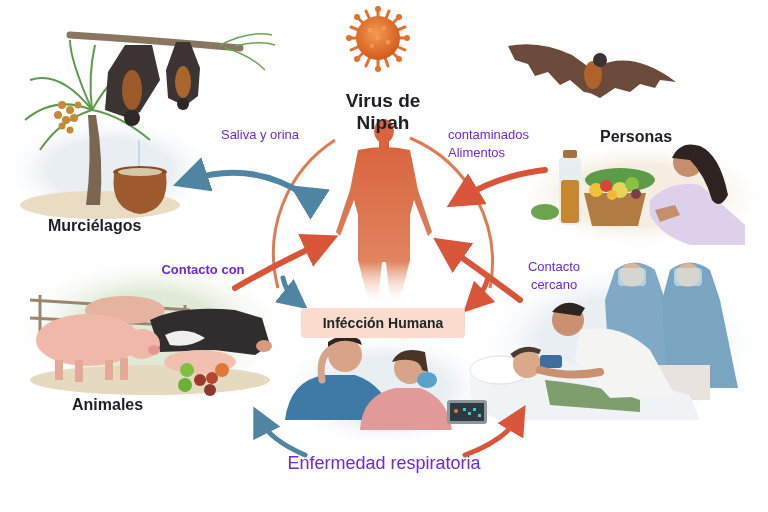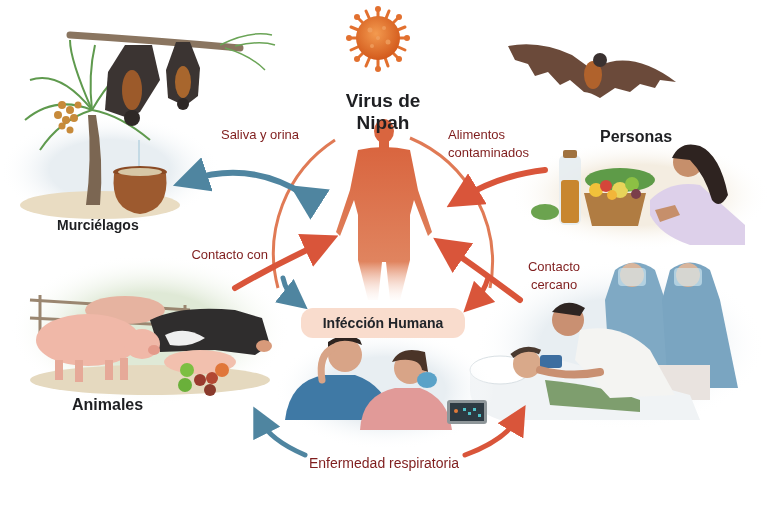--- a/index.html
+++ b/index.html
@@ -1,20 +1,20 @@
 <!DOCTYPE html>
 <html><head>
 <meta charset="utf-8">
 <style>
   html, body { margin:0; padding:0; }
   body { width:768px; height:512px; background:#ffffff; position:relative; overflow:hidden; font-family:"Liberation Sans", "DejaVu Sans", sans-serif; }
-  .label { position:absolute; color:#7f1d1d; font-size:13px; line-height:18px; text-align:center; font-family:"Liberation Sans", sans-serif; }
+  .label { position:absolute; color:#6d28d9; font-size:13px; line-height:18px; text-align:center; font-family:"Liberation Sans", sans-serif; }
   .title { position:absolute; color:#1e1f22; font-weight:bold; font-family:"Liberation Sans", sans-serif;text-align:right; }
   svg { position:absolute; left:0; top:0; }
-  .badge { position:absolute; left:301px; top:308px; width:164px; height:30px; background:#f9dccd; border-radius:12px; display:flex; align-items:center; justify-content:center; font-size:14px; font-weight:bold; color:#22252a; font-family:"Liberation Sans", sans-serif; }
+  .badge { position:absolute; left:301px; top:308px; width:164px; height:30px; background:#f9dccd; border-radius:4px; display:flex; align-items:center; justify-content:center; font-size:14px; font-weight:bold; color:#22252a; font-family:"Liberation Sans", sans-serif; }
 </style>
 </head>
 <body>
 
 <svg width="768" height="512" viewBox="0 0 768 512">
   <defs>
     <radialGradient id="virusGrad" cx="45%" cy="40%" r="60%">
       <stop offset="0%" stop-color="#f39a4f"></stop>
       <stop offset="100%" stop-color="#d35a1c"></stop>
     </radialGradient>
@@ -279,36 +279,36 @@
   </g>
 </svg>
 
 <div class="title" style="left:318px; top:90px; width:130px; text-align:center; font-size:19px;">Virus de Nipah</div>
 
 <div class="label" style="left:200px; top:126px; width:120px;">
   <div>Saliva y orina</div>
 </div>
 
 <div class="label" style="left:448px; top:126px; width:110px; text-align:left;">
+  <div>contaminados</div>
   <div>Alimentos</div>
-  <div>contaminados</div>
 </div>
 
 <div class="title" style="left:600px; top:128px; font-size:16px;">Personas</div>
 
-<div class="title" style="left:57px; top:217px; font-size:14px;">Murciélagos</div>
-
-<div class="label" style="left:138px; top:246px; width:130px; text-align:right;">
+<div class="title" style="left:48px; top:217px; font-size:16px;">Murciélagos</div>
+
+<div class="label" style="left:138px; top:261px; width:130px; text-align:center;font-weight:bold;">
   <div>Contacto con</div>
 </div>
 
 <div class="label" style="left:524px; top:258px; width:60px;">
   <div>Contacto</div>
   <div>cercano</div>
 </div>
 
 <div class="badge">Infécción Humana</div>
 
 <div class="title" style="left:64px; top:396px; font-size:16px;margin-left:8px;">Animales</div>
 
-<div class="label" style="left:284px; top:454px; width:200px; font-size:14px; line-height:19px;">
+<div class="label" style="left:284px; top:454px; width:200px; font-size:18px; line-height:19px;">
   <div>Enfermedad respiratoria</div>
 </div>
 
 </body></html>

